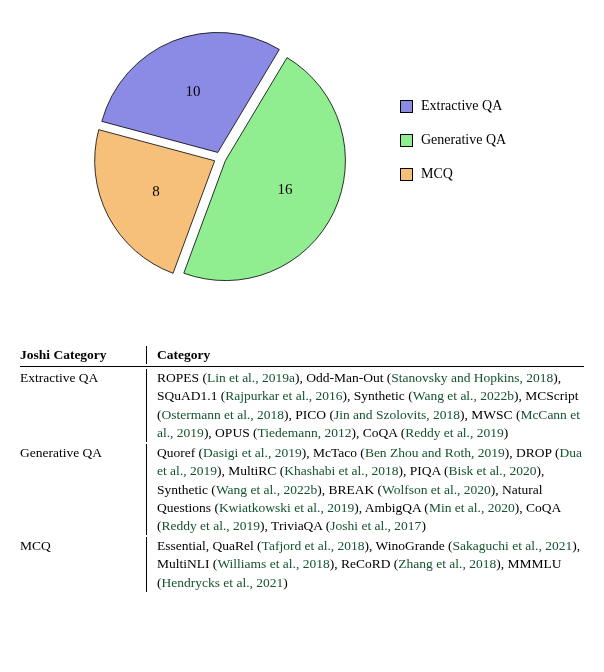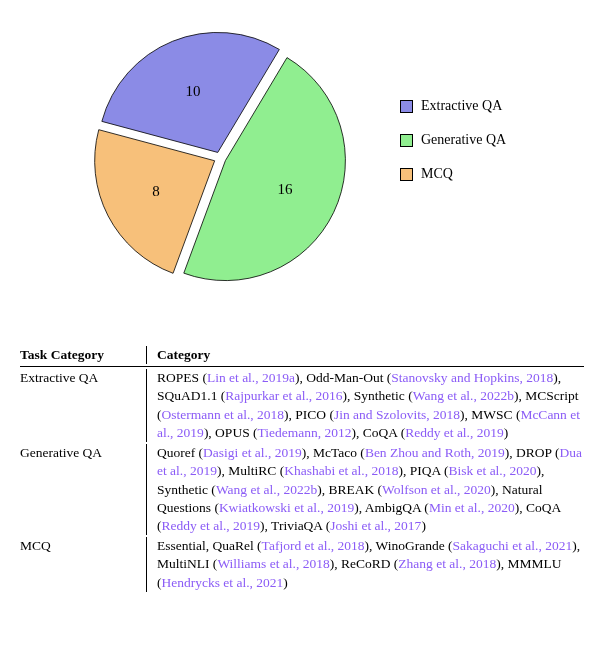--- a/index.html
+++ b/index.html
@@ -62,21 +62,21 @@
     width: 122px;
     flex-shrink: 0;
     border-right: 1px solid #000;
     padding-right: 4px;
     padding-left: 0;
   }
   .col-ds {
     flex: 1;
     padding-left: 10px;
   }
-  .cite { color: #8b5cf6; }
+  .cite { color: #14532d; }
 </style>
 </head>
 <body>
 <div class="page">
 
 <div class="chart-area">
   <svg class="pie" width="280" height="280" viewBox="-140 -140 280 280">
         <g transform="translate(-2.2533498141300736,-5.560792624721763)">
           <path d="M 0 0 L -115.91109915468819 -31.05828541230252 A 120 120 0 0 1 61.5932333197465 -102.98676424288351 Z" fill="#8b8be6" stroke="#000" stroke-width="0.8"></path>
           <text x="-24.78684795543081" y="-56.1687188719394" text-anchor="middle" font-size="15" font-family="Times New Roman, serif">10</text>
@@ -101,21 +101,21 @@
         </div>
         <div class="legend-item">
           <span class="swatch" style="background: rgb(247, 192, 122);"></span>
           <span>MCQ</span>
         </div>
       </div>
 </div>
 
 <div class="tbl">
   <div class="tbl-header">
-    <div class="col-cat">Task Category</div>
+    <div class="col-cat">Joshi Category</div>
     <div class="col-ds">Category</div>
   </div>
   <div id="tbody">
         <div class="tbl-row">
           <div class="col-cat">Extractive QA</div>
           <div class="col-ds"><span>ROPES (</span><span class="cite">Lin et al., 2019a</span><span>), Odd-Man-Out (</span><span class="cite">Stanovsky and Hopkins, 2018</span><span>), SQuAD1.1 (</span><span class="cite">Rajpurkar et al., 2016</span><span>), Synthetic (</span><span class="cite">Wang et al., 2022b</span><span>), MCScript (</span><span class="cite">Ostermann et al., 2018</span><span>), PICO (</span><span class="cite">Jin and Szolovits, 2018</span><span>), MWSC (</span><span class="cite">McCann et al., 2019</span><span>), OPUS (</span><span class="cite">Tiedemann, 2012</span><span>), CoQA (</span><span class="cite">Reddy et al., 2019</span><span>)</span></div>
         </div>
         <div class="tbl-row">
           <div class="col-cat">Generative QA</div>
           <div class="col-ds"><span>Quoref (</span><span class="cite">Dasigi et al., 2019</span><span>), McTaco (</span><span class="cite">Ben Zhou and Roth, 2019</span><span>), DROP (</span><span class="cite">Dua et al., 2019</span><span>), MultiRC (</span><span class="cite">Khashabi et al., 2018</span><span>), PIQA (</span><span class="cite">Bisk et al., 2020</span><span>), Synthetic (</span><span class="cite">Wang et al., 2022b</span><span>), BREAK (</span><span class="cite">Wolfson et al., 2020</span><span>), Natural Questions (</span><span class="cite">Kwiatkowski et al., 2019</span><span>), AmbigQA (</span><span class="cite">Min et al., 2020</span><span>), CoQA (</span><span class="cite">Reddy et al., 2019</span><span>), TriviaQA (</span><span class="cite">Joshi et al., 2017</span><span>)</span></div>

